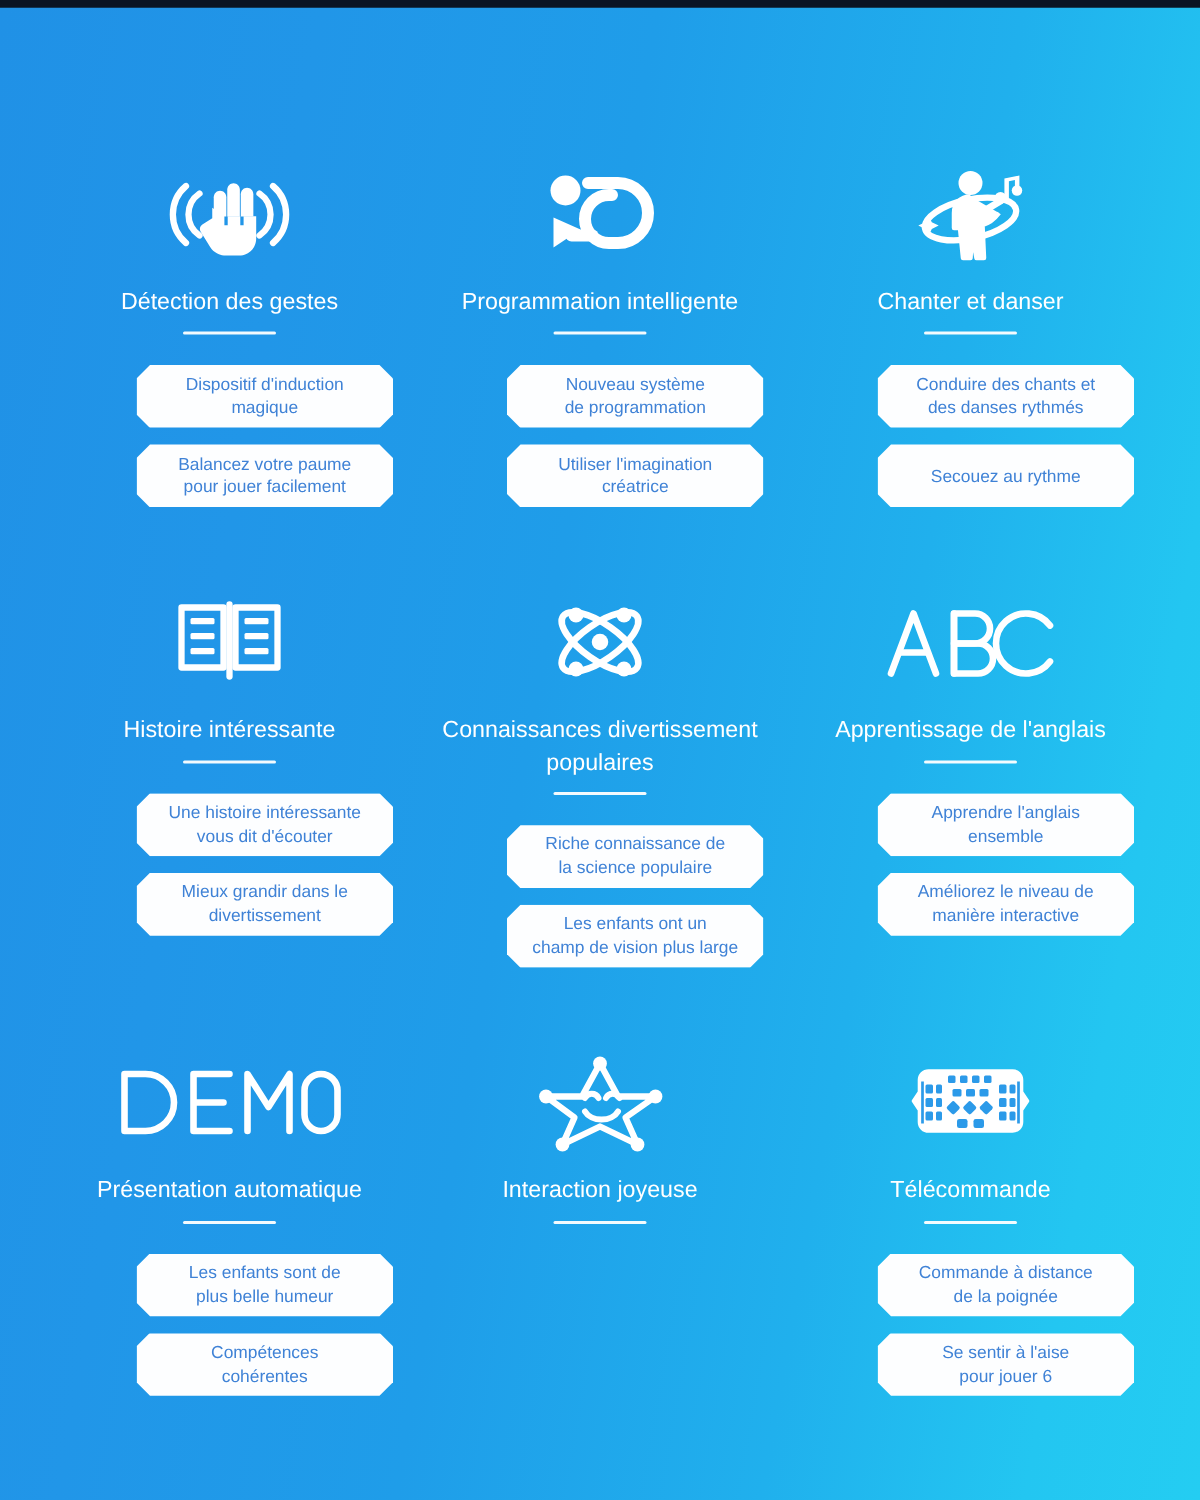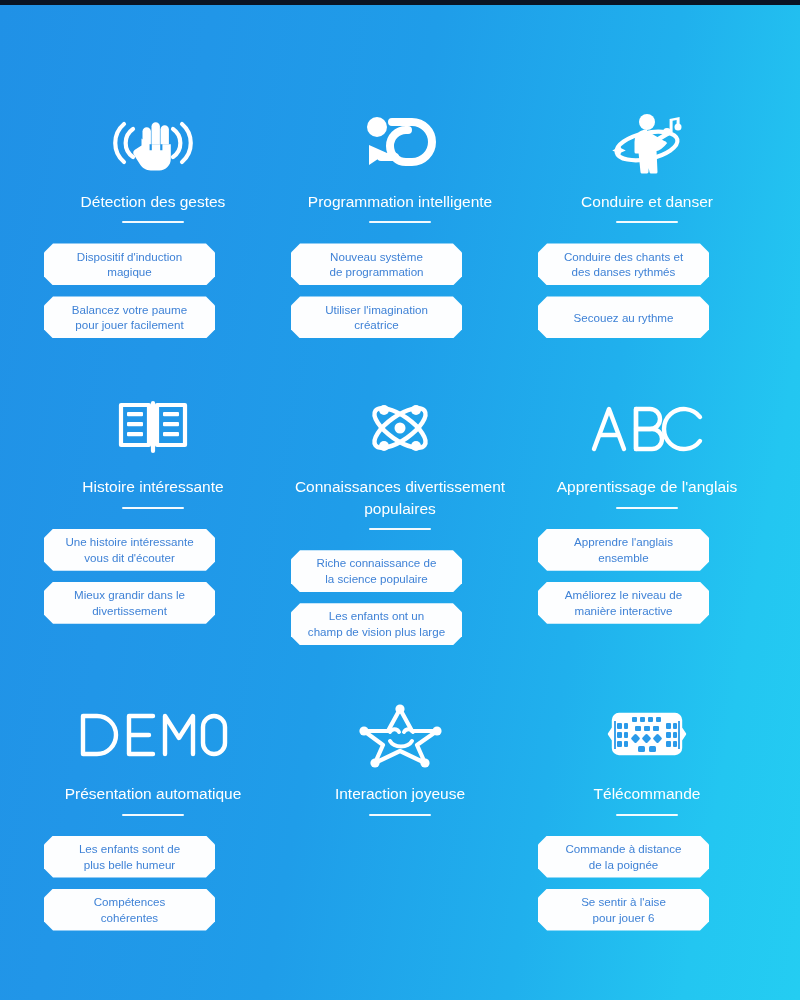--- a/index.html
+++ b/index.html
@@ -95,21 +95,21 @@
     border-radius:1px;
     margin-top:9px;
     margin-bottom:20px;
     opacity:.95;
   }
 
   
   .chips {
     display:flex;
     flex-direction:column;
-    align-items:flex-start;
+    align-items:flex-end;
     gap:11px;
     width:100%;
   }
 
   .chip {
     width:171px;
     min-height:42px;
     background:#fdfeff;
     color:#3f82d6;
     font-size:11.6px;
@@ -205,21 +205,21 @@
                      c4-1 8-4 11-8" fill="#ffffff" stroke="#ffffff" stroke-width="3" stroke-linejoin="round"></path>
             <path d="M55 30 l10-6" stroke="#ffffff" stroke-width="4.5" stroke-linecap="round" fill="none"></path>
             <g fill="#ffffff">
               <circle cx="65" cy="22" r="4"></circle>
               <circle cx="76" cy="17" r="3.5"></circle>
               <path d="M67.6 22 l0-13 10-2 0 12 -3 0 0-9 -4 .8 0 11.2z"></path>
             </g>
             <path d="M17 48 l2.6 5.4 5.4 2.6 -5.4 2.6 -2.6 5.4 -2.6-5.4 -5.4-2.6 5.4-2.6z" fill="#ffffff" transform="translate(0,-14) scale(0.85) translate(3,8)"></path>
           </svg>
         </div>
-        <div class="title">Conduire et danser</div>
+        <div class="title">Chanter et danser</div>
         <div class="divider"></div>
         <div class="chips">
           <div class="chip">Conduire des chants et
 des danses rythmés</div>
           <div class="chip">Secouez au rythme</div>
         </div>
       </div>
     </div>
 
     <div class="row">

